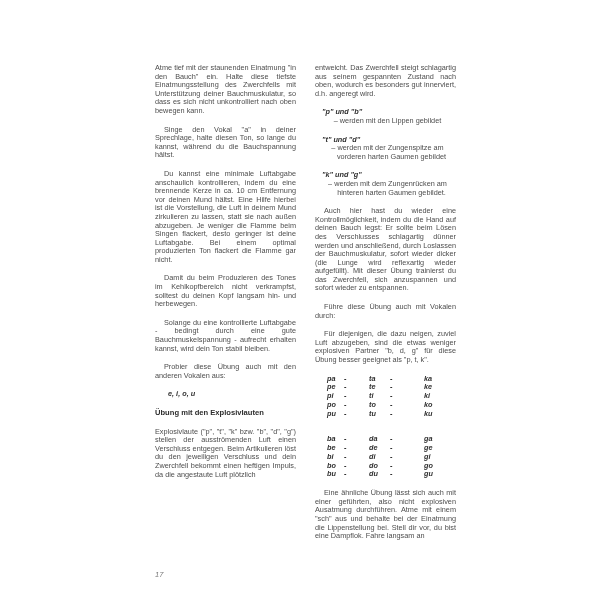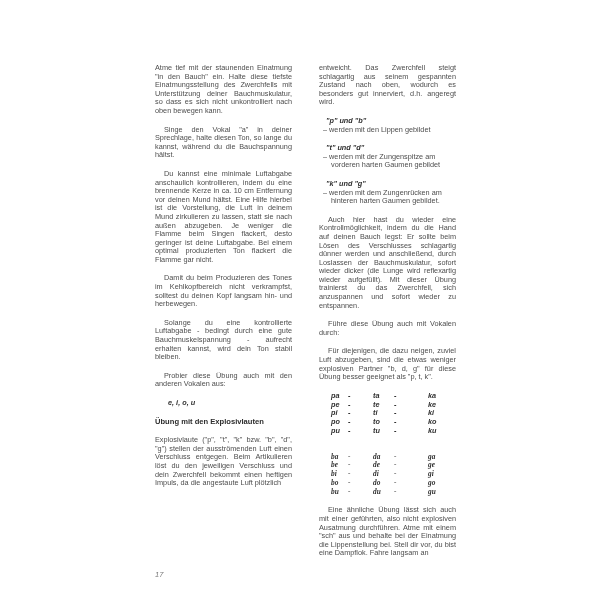--- a/index.html
+++ b/index.html
@@ -14,21 +14,21 @@
     font-family: "Liberation Sans", sans-serif;
     color: #4d4d4d;
     overflow: hidden;
   }
   .content {
     position: absolute;
     left: 155px;
     top: 64px;
     width: 301px;
     display: flex;
-    gap: 27px;
+    gap: 19px;
   }
   .col {
     width: 141px;
     font-size: 7.3px;
     line-height: 8.6px;
     text-align: justify;
   }
   .col p {
     margin: 0 0 10px 0;
   }
@@ -55,33 +55,33 @@
   }
   .sound-head {
     font-weight: bold;
     font-style: italic;
     color: #303030;
     margin-left: 7px;
   }
   .sound-desc {
     padding-left: 12px;
     text-indent: -8px;
+    text-align: center;
   }
   .syllable-table {
     font-weight: bold;
     font-style: italic;
     color: #303030;
     margin: 0 0 10px 0;
   }
   .syl-group {
     margin-bottom: 17px;
   }
   .syl-group:last-child {
     margin-bottom: 4px;
-    font-family: Liberation Serif, serif;
   }
   .syl-row {
     display: grid;
     grid-template-columns: 17px 25px 21px 34px auto;
     padding-left: 12px;
     line-height: 8.75px;
     text-align: left;
   }
   .page-number {
     position: absolute;

